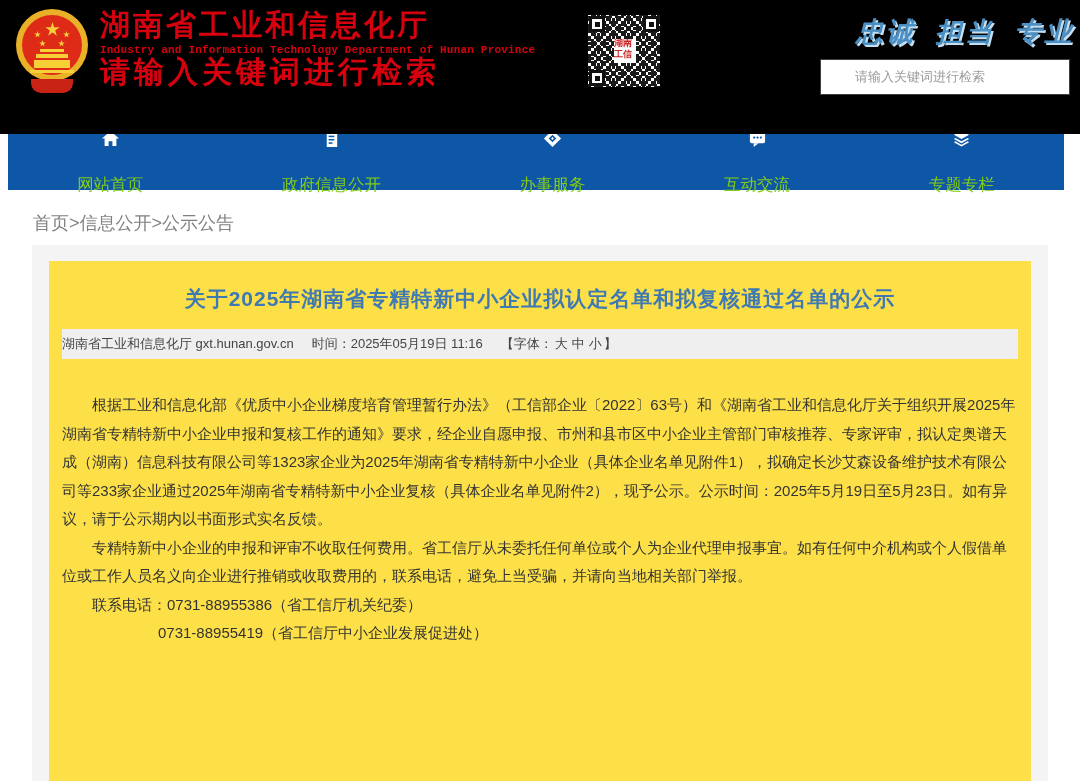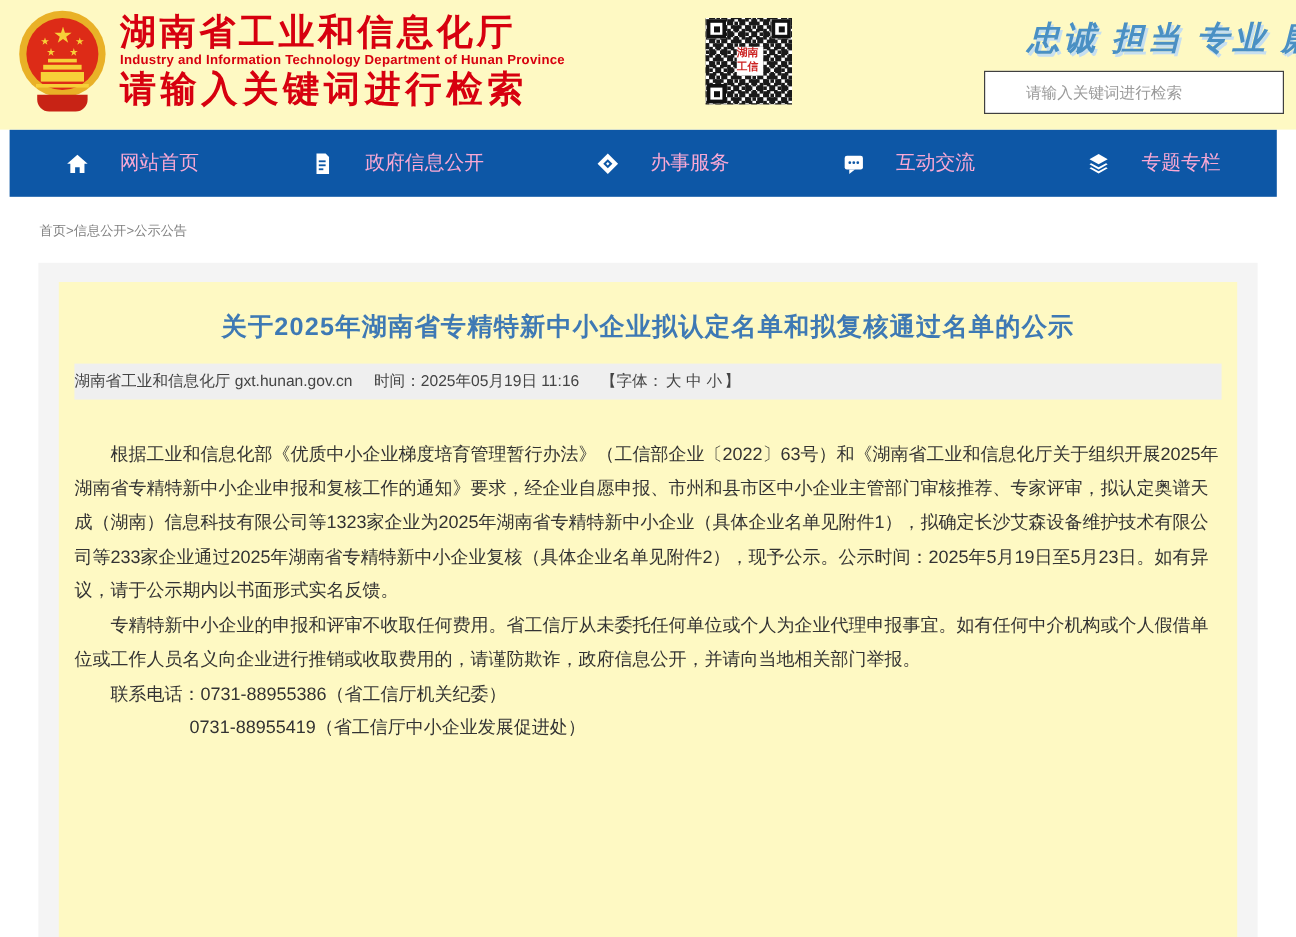--- a/index.html
+++ b/index.html
@@ -1,21 +1,21 @@
 <!DOCTYPE html>
 <html><head>
 <meta charset="utf-8">
 <style>
   * { box-sizing: border-box; margin: 0; padding: 0; }
   html,body { width:1080px; height:781px; overflow:hidden; background:#fff;
     font-family:"Liberation Sans","DejaVu Sans",sans-serif; }
   body { display:flex; flex-direction:column; }
 
   
-  .site-header { position:relative; height:108px; background:#fef9c3; flex:none; }
+  .site-header { position:relative; height:134px; background:#000000; flex:none;font-family:Liberation Mono, monospace; }
   .emblem { position:absolute; left:14px; top:9px; width:76px; height:84px; }
   .emblem .ring  { position:absolute; left:2px; top:0; width:72px; height:72px; border-radius:50%; background:#e9b127; }
   .emblem .field { position:absolute; left:8px; top:6px; width:60px; height:60px; border-radius:50%; background:#dd2b17; }
   .emblem .ribbon{ position:absolute; left:17px; bottom:0; width:42px; height:14px; background:#c82315; border-radius:0 0 10px 10px; }
   .star { position:absolute; background:#f7d038;
     clip-path:polygon(50% 0%,61% 35%,98% 35%,68% 57%,79% 91%,50% 70%,21% 91%,32% 57%,2% 35%,39% 35%); }
   .star.big { width:15px; height:15px; left:31px; top:13px; }
   .star.s1 { width:7px; height:7px; left:20px; top:22px; }
   .star.s2 { width:7px; height:7px; left:49px; top:22px; }
   .star.s3 { width:7px; height:7px; left:25px; top:31px; }
@@ -44,30 +44,30 @@
   .slogan { font-size:27px; font-weight:bold; font-style:italic; color:#4a90c4;
       text-shadow:2px 2px 0 #c6dff0; letter-spacing:3px; white-space:nowrap; text-align:center;margin-left:36px; }
   .search-box { margin-top:9px; width:250px; height:36px; border:1px solid #404040; background:#fff; }
   .search-box input { width:100%; height:100%; border:none; outline:none; padding-left:34px;
       font-size:13px; color:#333; font-family:inherit; background:transparent; }
   .search-box input::placeholder { color:#9a9a9a; }
 
   
   .main-nav { flex:none; height:56px; margin:0 16px 0 8px; background:#0d57a6;
       display:flex; align-items:center; justify-content:space-around; }
-  .nav-item { display:flex; align-items:center; gap:26px; color:#f9a8d4; font-size:16.5px; cursor:pointer; }
+  .nav-item { display:flex; align-items:center; gap:26px; color:#84cc16; font-size:16.5px; cursor:pointer;flex-direction:column; }
   .nav-item svg { width:19px; height:19px; display:block; }
 
   
-  .breadcrumb { flex:none; height:55px; padding:21px 0 0 33px; font-size:11px; color:#808080; }
+  .breadcrumb { flex:none; height:55px; padding:21px 0 0 33px; font-size:18px; color:#808080; }
   .breadcrumb span { cursor:pointer; }
 
   
   .outer { flex:1; margin:0 32px; background:#f4f4f4; padding:16px 17px 0; }
-  .card { background:#fef9c3; height:100%; padding:24px 13px 0; }
+  .card { background:#fde047; height:100%; padding:24px 13px 0; }
   .article-title { text-align:center; color:#3e79b4; font-size:21px; font-weight:bold;
       letter-spacing:1px; line-height:28px; }
   .meta-bar { margin-top:16px; height:30px; line-height:30px; background:#efefef;
       text-align:left; font-size:13px; color:#444; }
   .meta-bar .gap { display:inline-block; width:18px; }
   .meta-bar .fs { cursor:pointer; margin:0 2px; }
 
   .article-body { margin-top:32px; font-size:15px; line-height:28.5px; color:#333; }
   .article-body p.para { text-indent:2em; }
   .contact1 { text-indent:2em; }
@@ -168,21 +168,21 @@
   <div class="card">
 
     <h1 class="article-title">关于2025年湖南省专精特新中小企业拟认定名单和拟复核通过名单的公示</h1>
 
     <div class="meta-bar">
       <span>湖南省工业和信息化厅 gxt.hunan.gov.cn</span><span class="gap"></span><span>时间：2025年05月19日 11:16</span><span class="gap"></span><span>【字体：</span><span class="fs">大</span><span class="fs">中</span><span class="fs">小</span><span>】</span>
     </div>
 
     <div class="article-body">
       <p class="para">根据工业和信息化部《优质中小企业梯度培育管理暂行办法》（工信部企业〔2022〕63号）和《湖南省工业和信息化厅关于组织开展2025年湖南省专精特新中小企业申报和复核工作的通知》要求，经企业自愿申报、市州和县市区中小企业主管部门审核推荐、专家评审，拟认定奥谱天成（湖南）信息科技有限公司等1323家企业为2025年湖南省专精特新中小企业（具体企业名单见附件1），拟确定长沙艾森设备维护技术有限公司等233家企业通过2025年湖南省专精特新中小企业复核（具体企业名单见附件2），现予公示。公示时间：2025年5月19日至5月23日。如有异议，请于公示期内以书面形式实名反馈。</p>
-      <p class="para">专精特新中小企业的申报和评审不收取任何费用。省工信厅从未委托任何单位或个人为企业代理申报事宜。如有任何中介机构或个人假借单位或工作人员名义向企业进行推销或收取费用的，请谨防欺诈，政府信息公开，并请向当地相关部门举报。</p>
+      <p class="para">专精特新中小企业的申报和评审不收取任何费用。省工信厅从未委托任何单位或个人为企业代理申报事宜。如有任何中介机构或个人假借单位或工作人员名义向企业进行推销或收取费用的，联系电话，避免上当受骗，并请向当地相关部门举报。</p>
       <p class="contact1">联系电话：0731-88955386（省工信厅机关纪委）</p>
       <p class="contact2">0731-88955419（省工信厅中小企业发展促进处）</p>
 
 
     </div>
 
   </div>
 </div>
 
 </body></html>

